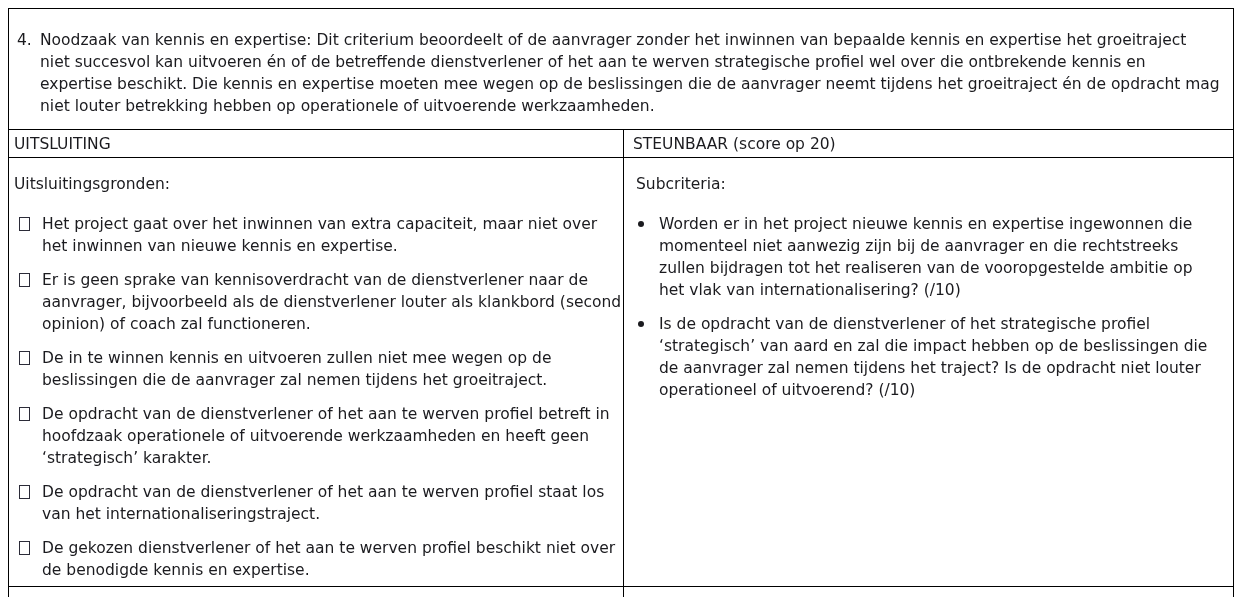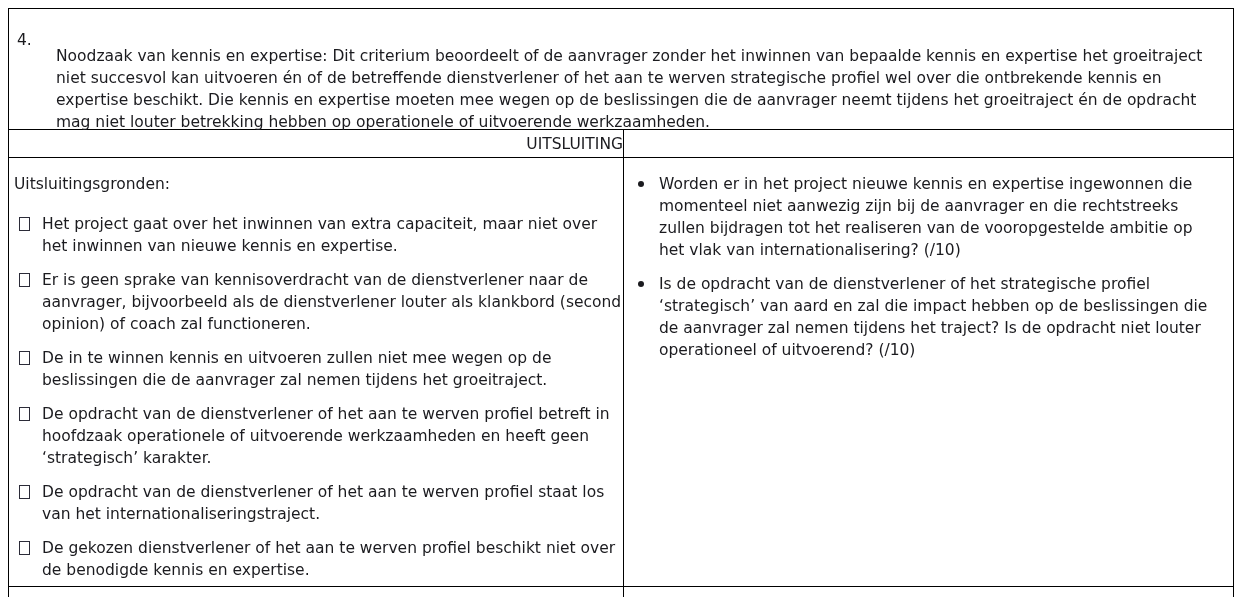--- a/index.html
+++ b/index.html
@@ -26,21 +26,21 @@
     box-sizing: content-box;
   }
   .intro-row {
     box-sizing: border-box;
     height: 121px;
     border-bottom: 1px solid #000000;
     padding: 20px 12px 0 8px;
     display: flex;
   }
   .intro-num { flex: none; width: 23px; }
-  .intro-text { margin: 16px; flex: 1; }
+  .intro-text { margin: 0; flex: 1; }
 
   .split { display: flex; }
   .cell-left {
     box-sizing: border-box;
     width: 615px;
     flex: none;
     border-right: 1px solid #000000;
   }
   .cell-right { flex: 1; box-sizing: border-box; }
 
@@ -48,21 +48,21 @@
     box-sizing: border-box;
     height: 28px;
     border-bottom: 1px solid #000000;
   }
   .header-row .hcell {
     display: flex;
     align-items: center;
     height: 100%;
     box-sizing: border-box;
   }
-  .header-row .cell-left { padding-left: 5px; justify-content: flex-end; }
+  .header-row .cell-left { padding-left: 5px; }
   .header-row .cell-right { padding-left: 9px; }
 
   .body-row {
     box-sizing: border-box;
     height: 429px;
     border-bottom: 1px solid #000000;
   }
   .body-row .bcell { padding-top: 15px; height: 100%; box-sizing: border-box; }
   .body-row .cell-left  { padding-left: 5px;  }
   .body-row .cell-right { padding-left: 12px; padding-right: 14px; }
@@ -101,20 +101,23 @@
 
     <div class="intro-row">
       <span class="intro-num">4.</span>
       <p class="intro-text">Noodzaak van kennis en expertise: Dit criterium beoordeelt of de aanvrager zonder het inwinnen van bepaalde kennis en expertise het groeitraject niet succesvol kan uitvoeren én of de betreffende dienstverlener of het aan te werven strategische profiel wel over die ontbrekende kennis en expertise beschikt. Die kennis en expertise moeten mee wegen op de beslissingen die de aanvrager neemt tijdens het groeitraject én de opdracht mag niet louter betrekking hebben op operationele of uitvoerende werkzaamheden.</p>
     </div>
 
     <div class="header-row split">
       <div class="hcell cell-left">
         <span>UITSLUITING</span>
       </div>
+      <div class="hcell cell-right">
+        <span>STEUNBAAR (score op 20)</span>
+      </div>
     </div>
 
     <div class="body-row split">
 
       <div class="bcell cell-left">
         <p class="subtitle">Uitsluitingsgronden:</p>
 
         <div class="item">
           <span class="icon-box-square">
               <span class="sq-icon"></span>
@@ -147,20 +150,21 @@
         </div>
         <div class="item">
           <span class="icon-box-square">
               <span class="sq-icon"></span>
             </span>
           <span class="item-text">De gekozen dienstverlener of het aan te werven profiel beschikt niet over de benodigde kennis en expertise.</span>
         </div>
       </div>
 
       <div class="bcell cell-right">
+        <p class="subtitle">Subcriteria:</p>
 
         <div class="item">
           <span class="icon-box-dot">
               <span class="dot-icon"></span>
             </span>
           <span class="item-text">Worden er in het project nieuwe kennis en expertise ingewonnen die momenteel niet aanwezig zijn bij de aanvrager en die rechtstreeks zullen bijdragen tot het realiseren van de vooropgestelde ambitie op het vlak van internationalisering? (/10)</span>
         </div>
         <div class="item">
           <span class="icon-box-dot">
               <span class="dot-icon"></span>

